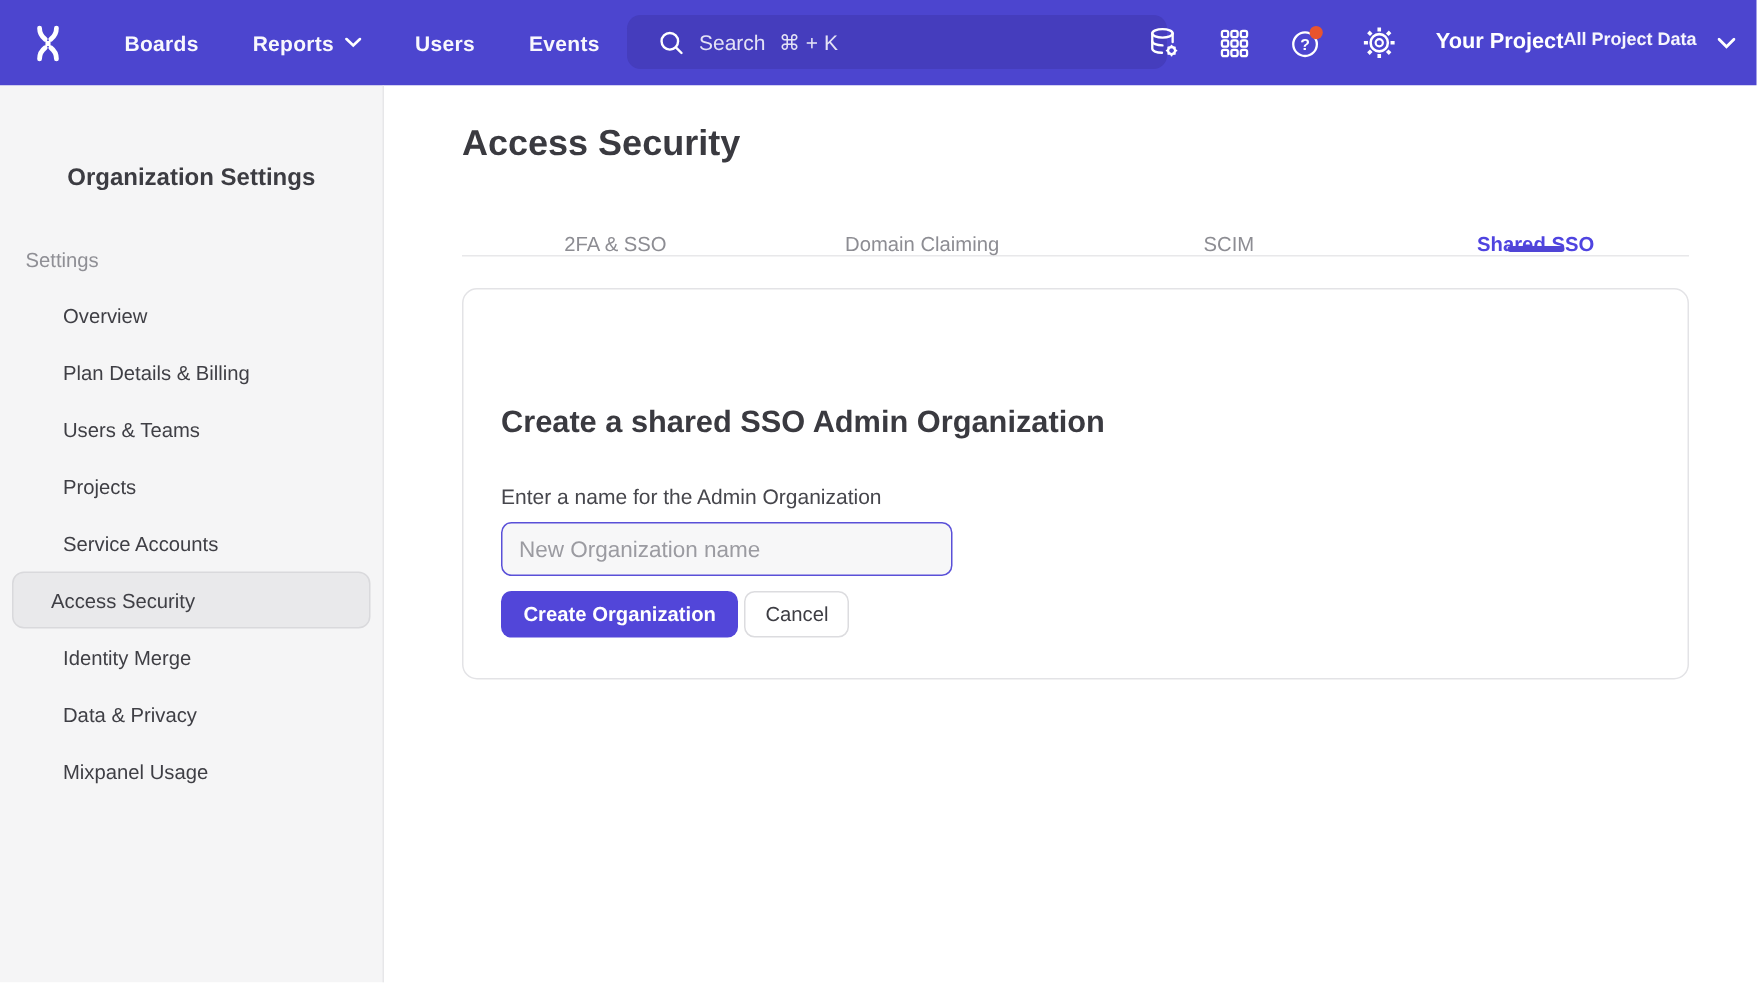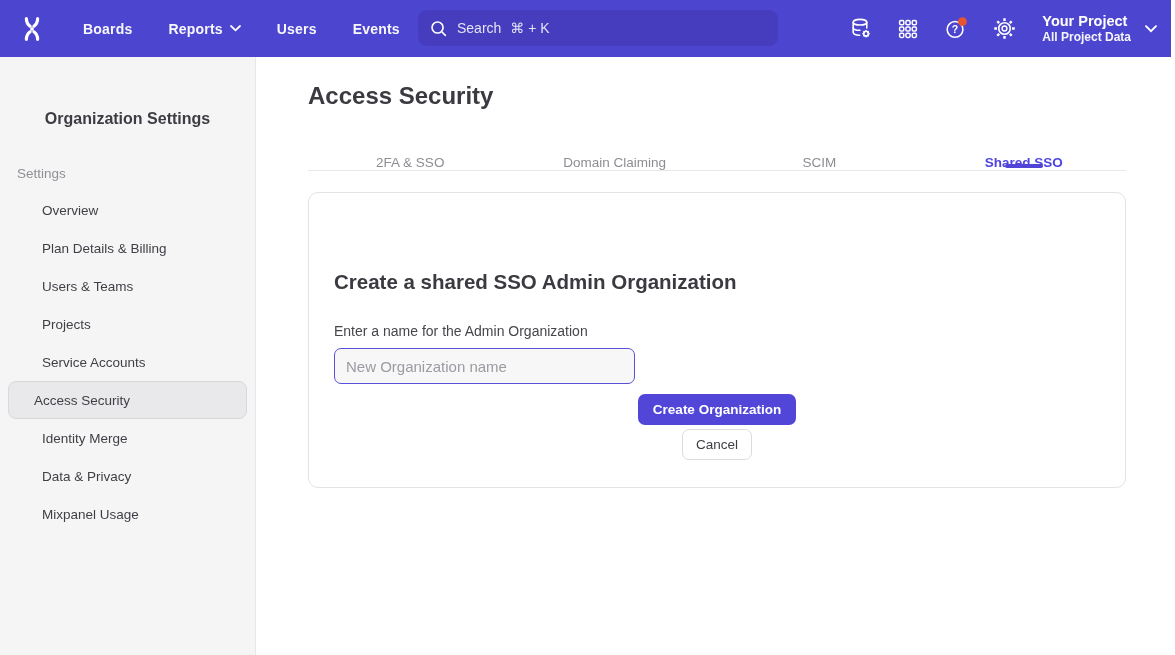--- a/index.html
+++ b/index.html
@@ -20,31 +20,31 @@
   .logo-wrap { margin-left: 16px; width: 32px; height: 32px; display:flex; align-items:center; justify-content:center; cursor: pointer; }
   .topnav { display: flex; align-items: center; margin-left: 35px; column-gap: 36px; }
   .topnav-item {
     color: rgba(255,255,255,0.96); font-size: 14px; font-weight: bold;
     letter-spacing: .2px; cursor: pointer; display: flex; align-items: center; gap: 7px;
     white-space: nowrap;
   }
   .search-box {
     position: absolute; left: 418px; top: 10px; width: 360px; height: 36px;
     background: #453dbd; border-radius: 9px;
-    display: flex; align-items: center; padding-left: 11px; gap: 9px;
+    display: flex; align-items: center; padding-left: 20px; gap: 9px;
     cursor: pointer;
   }
   .search-box span { color: rgba(255,255,255,0.85); font-size: 14px; }
   .right-group {
     position: absolute; right: 14px; top: 0; height: 57px;
     display: flex; align-items: center; gap: 24px;
   }
   .icon-btn { width: 24px; height: 24px; display:flex; align-items:center; justify-content:center; cursor:pointer; position: relative; }
   .project-switcher { display: flex; align-items: center; gap: 14px; cursor: pointer; margin-left: 2px; }
-  .project-text { display: flex; flex-direction: column; line-height: 1.25; justify-content: center; }
+  .project-text { display: flex; flex-direction: row; line-height: 1.25; justify-content: center; }
   .project-name { color: #fff; font-size: 14.5px; font-weight: bold; }
   .project-sub { color: rgba(255,255,255,0.95); font-size: 12px; font-weight: bold; }
 
   
   .sidebar {
     position: absolute; top: 57px; left: 0; width: 256px; height: 598px;
     background: #f5f5f6; border-right: 1px solid #e7e7e9;
   }
   .sidebar-title {
     margin-top: 53px; text-align: center;
@@ -91,21 +91,21 @@
   }
   .card-title { font-size: 20.5px; font-weight: bold; color: #3a3a40; margin-top: 48px; }
   .field-label { margin-top: 29px; font-size: 14px; color: #46464c; }
   .org-input {
     margin-top: 9px; display: block; width: 301px; height: 36px;
     background: #f7f7f8; border: 1.5px solid #5a50d8; border-radius: 7px;
     padding: 5px 11px; font-size: 15px; color: #3c3c42; outline: none;
     font-family: "Liberation Sans", sans-serif;
   }
   .org-input::placeholder { color: #9b9ba1; }
-  .btn-row { margin-top: 10px; display: flex; align-items: center; gap: 4px; flex-direction: column; }
+  .btn-row { margin-top: 10px; display: flex; align-items: center; gap: 4px; }
   .btn {
     height: 31px; border-radius: 7px; font-size: 13.5px; font-weight: bold;
     display: inline-flex; align-items: center; cursor: pointer; border: none;
     font-family: "Liberation Sans", sans-serif;
   }
   .btn-primary { background: #5246d9; color: #fff; padding: 0 15px; }
   .btn-secondary {
     background: #fff; color: #3d3d43; padding: 4px 13px;
     border: 1px solid #dcdcdf; font-weight: normal;
   }

